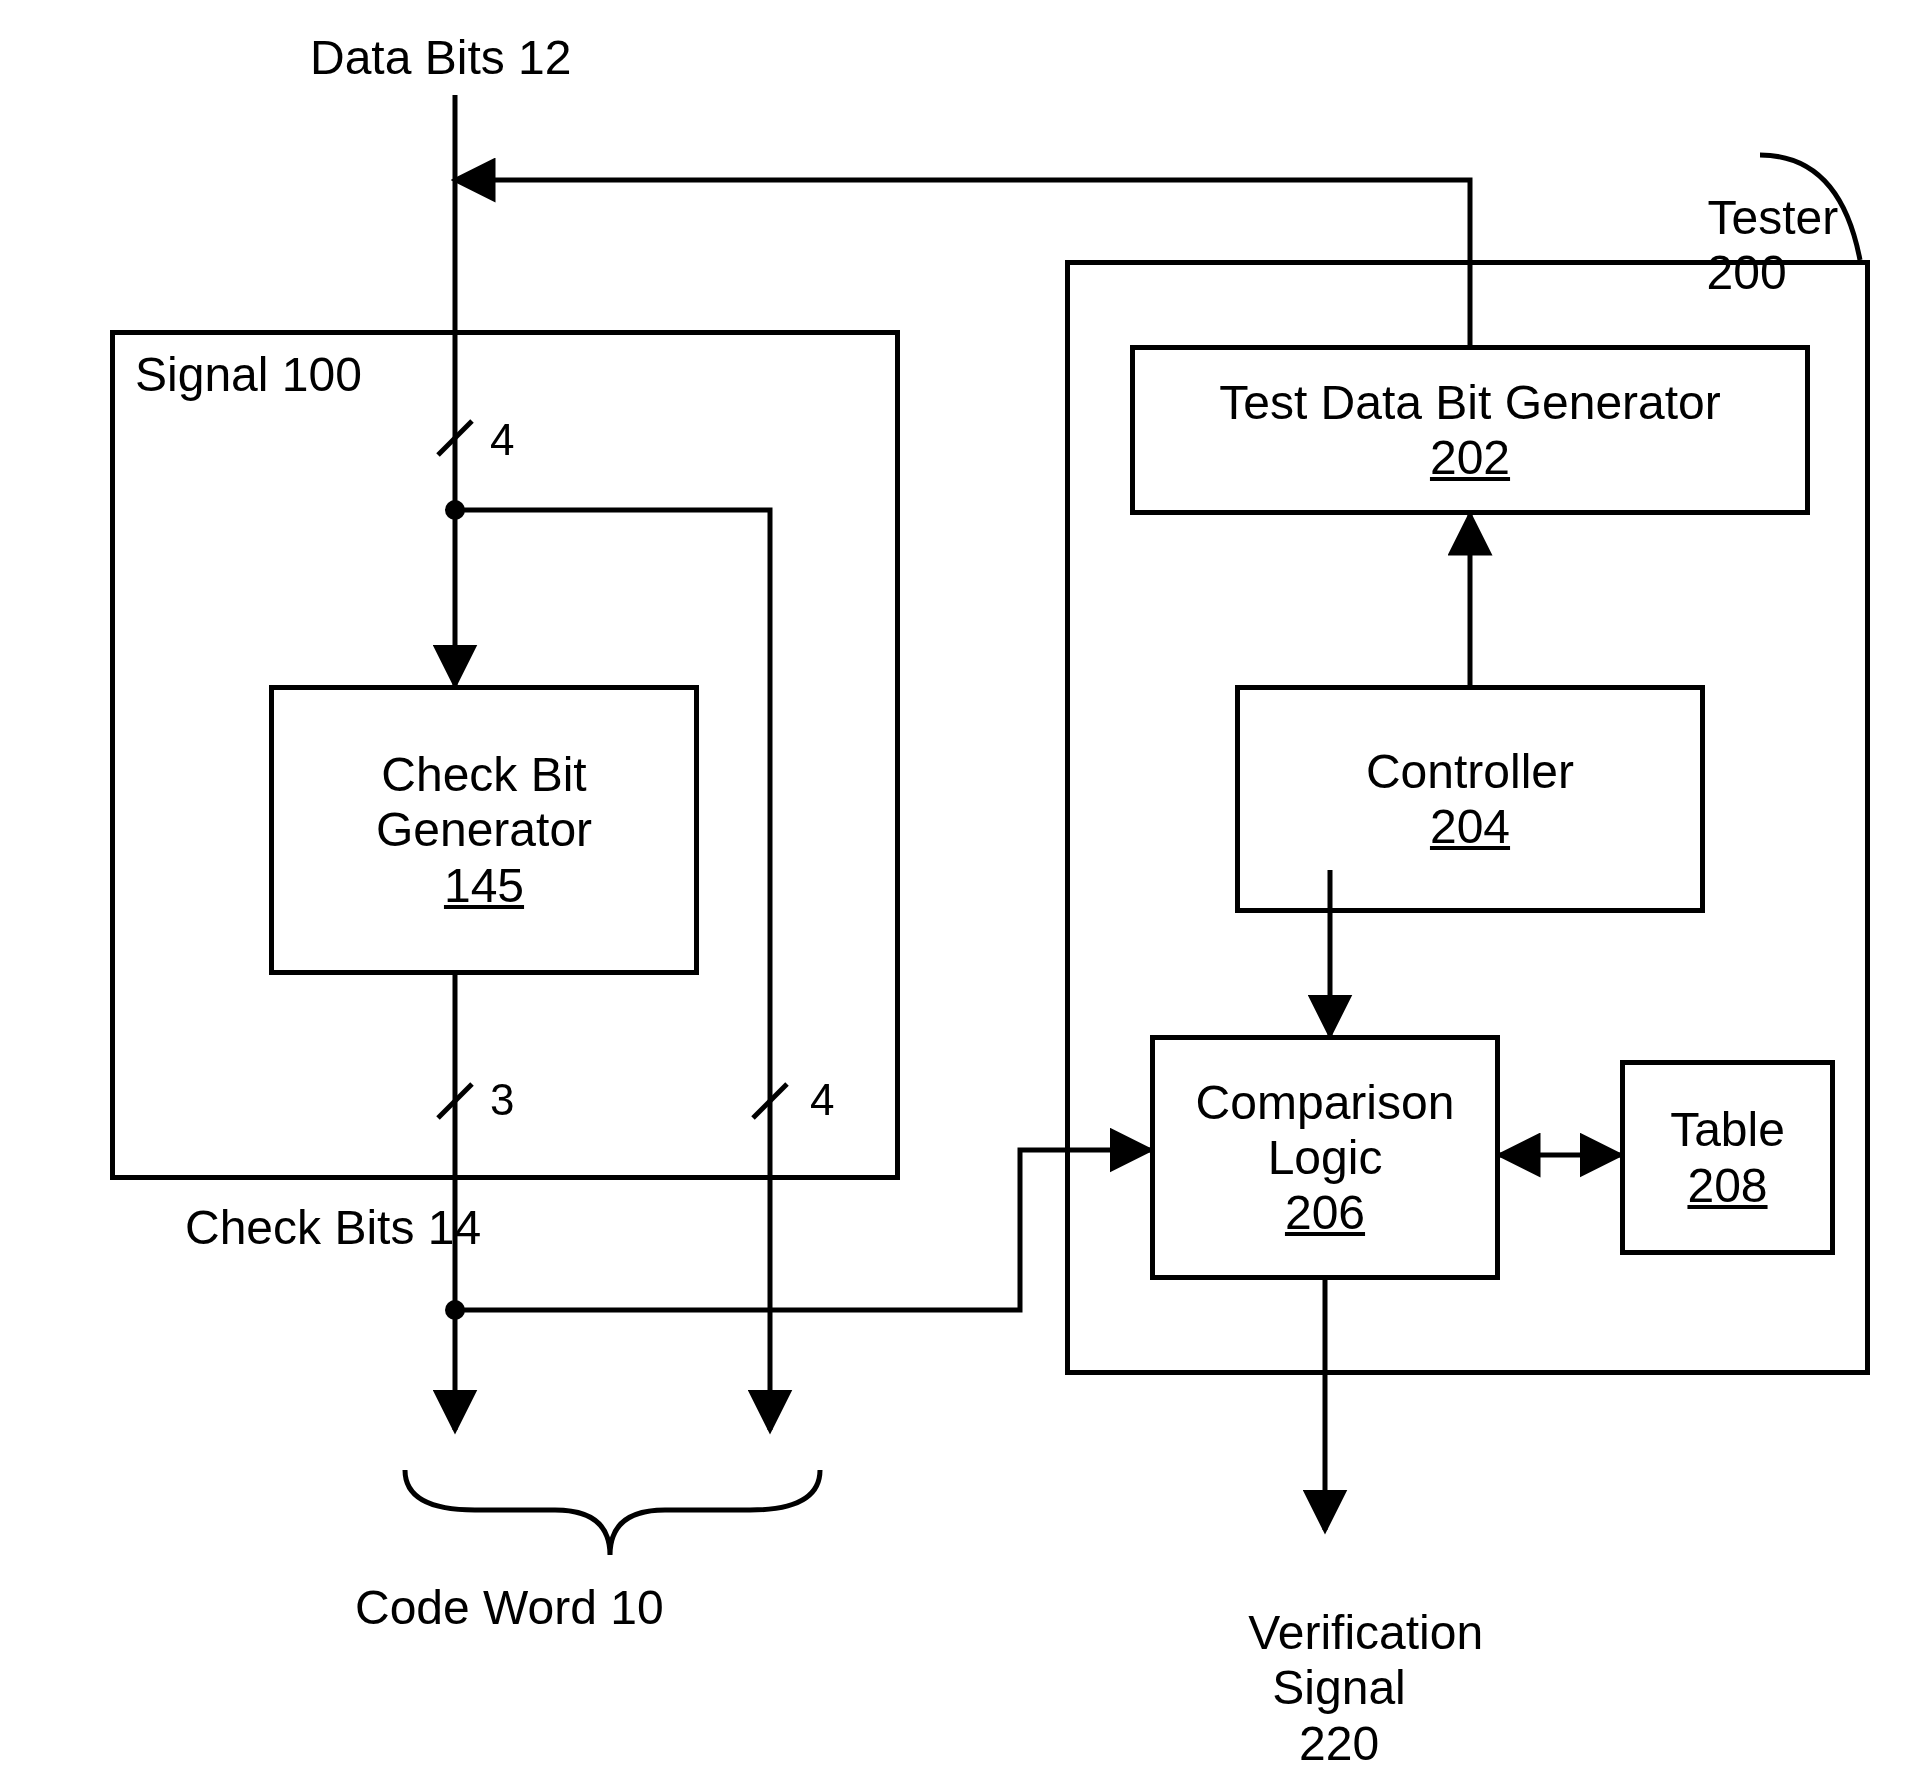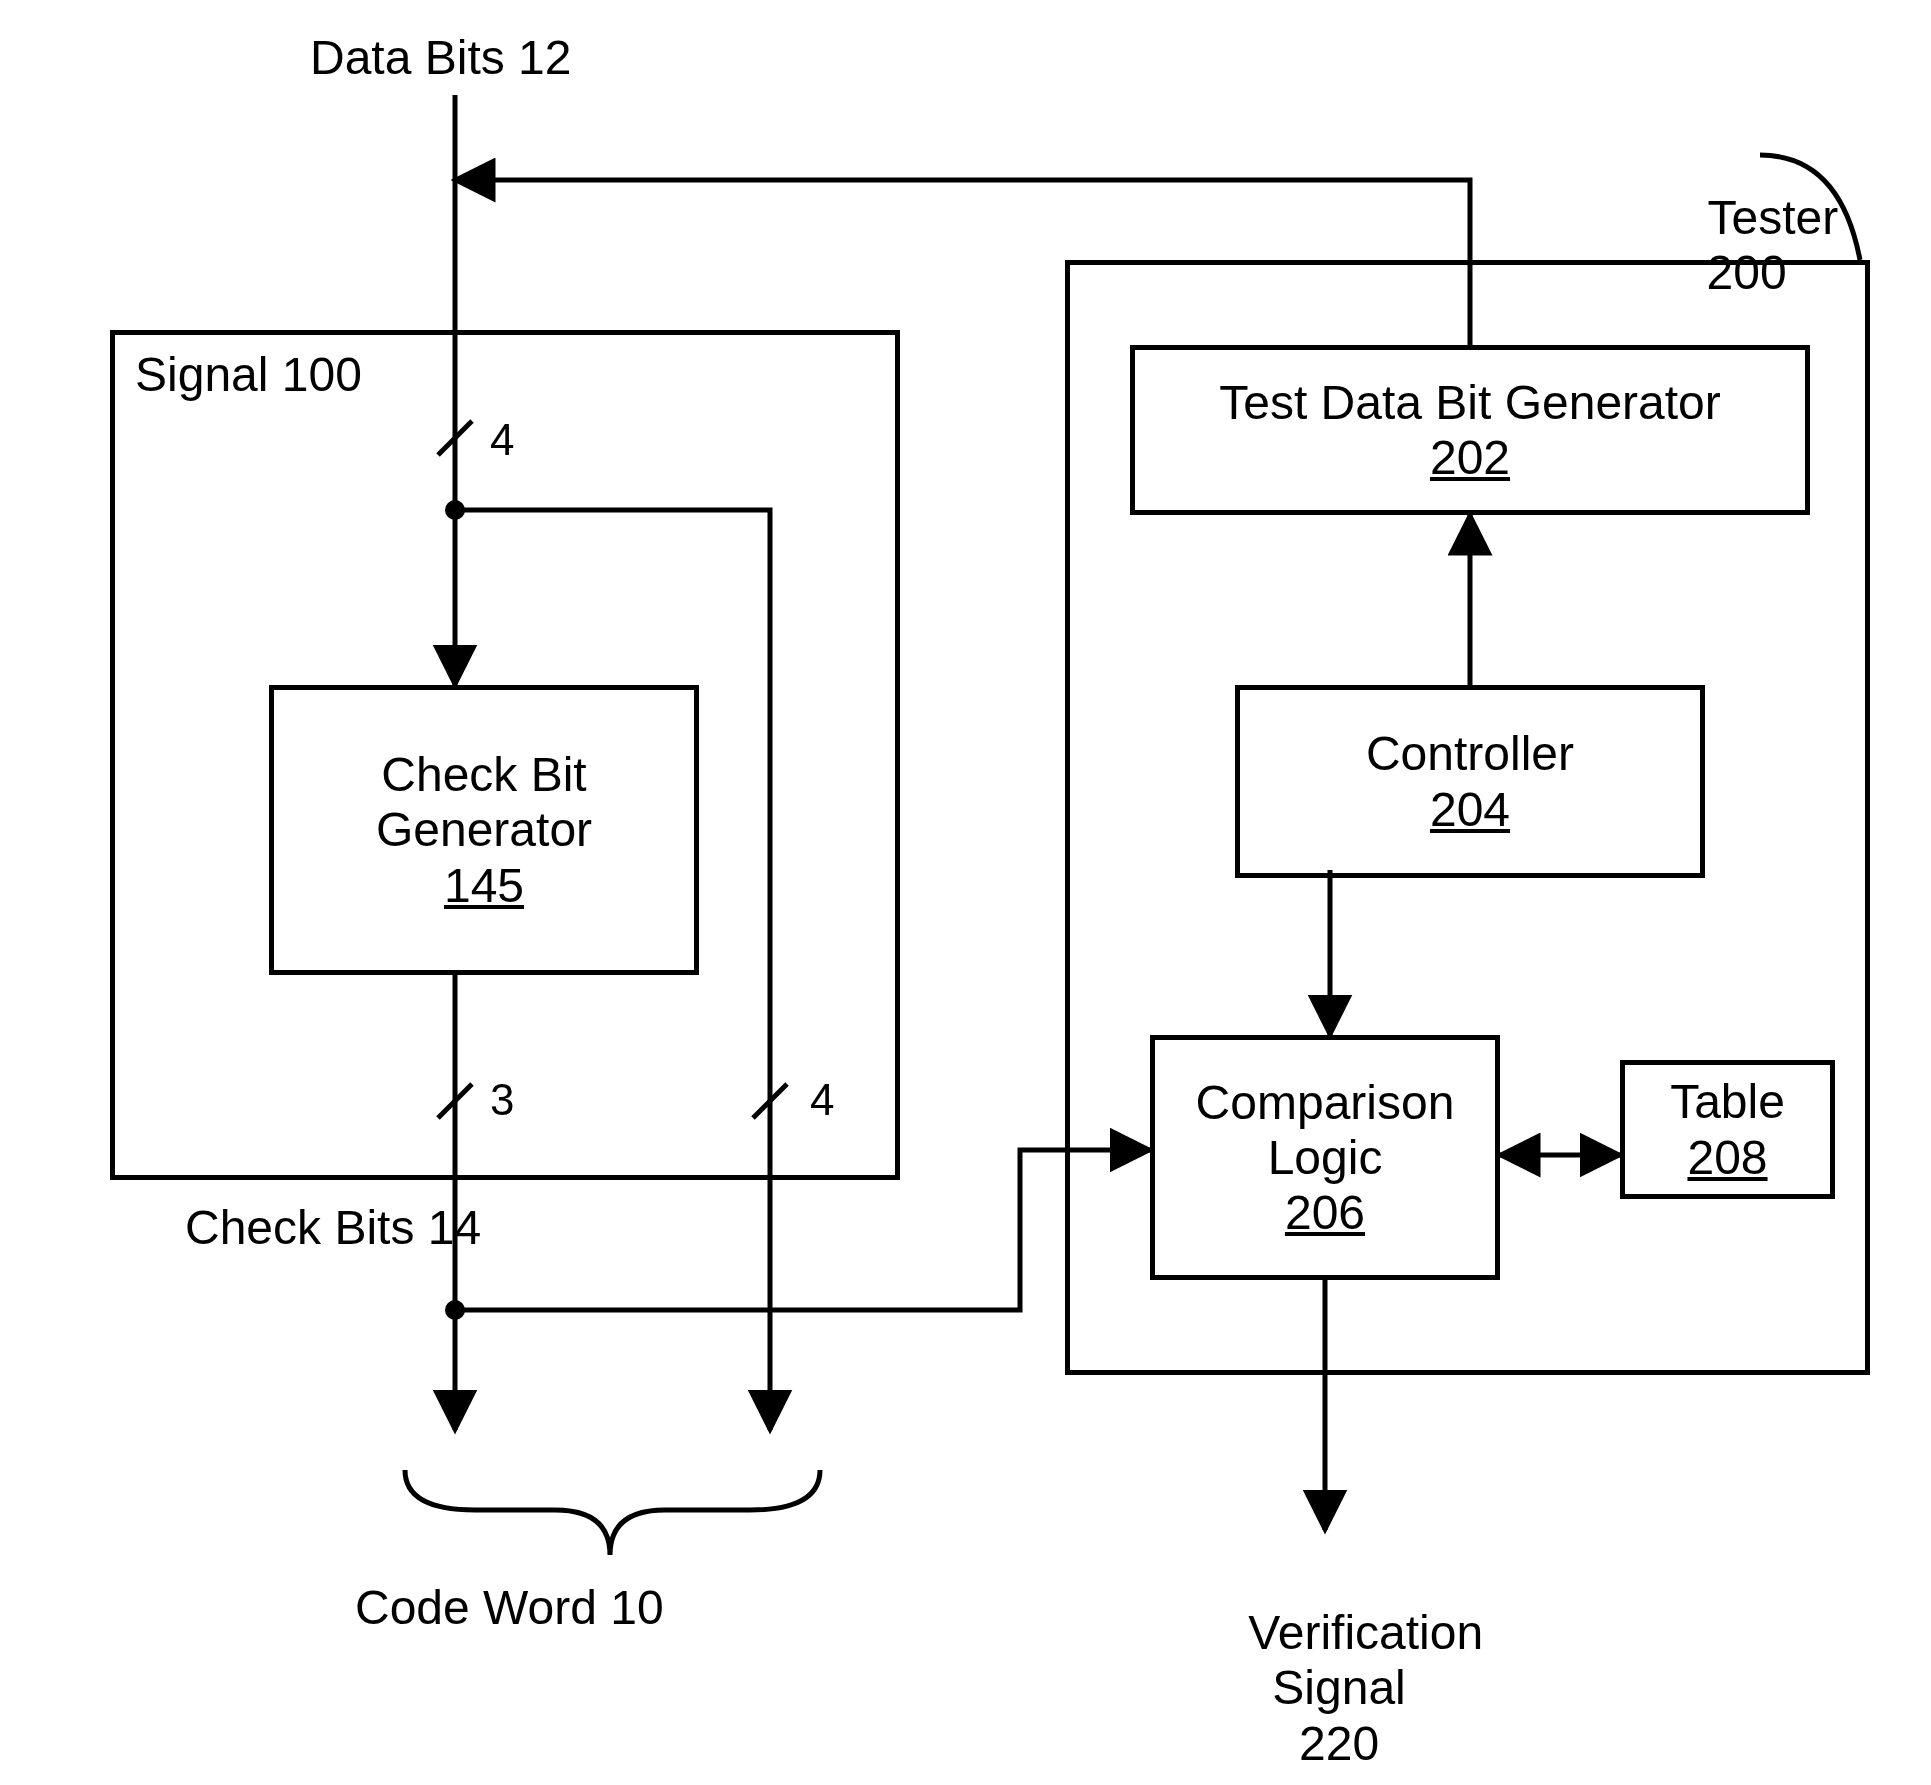--- a/index.html
+++ b/index.html
@@ -79,36 +79,36 @@
   <div class="box" style="left:1065px; top:260px; width:805px; height:1115px;">
   </div>
 
   <div class="box" style="left:1130px; top:345px; width:680px; height:170px;">
     <div class="inner">
       <span>Test Data Bit Generator</span>
       <span class="num">202</span>
     </div>
   </div>
 
-  <div class="box" style="left:1235px; top:685px; width:470px; height:193px;">
+  <div class="box" style="left:1235px; top:685px; width:470px; height:228px;">
     <div class="inner">
       <span>Controller</span>
       <span class="num">204</span>
     </div>
   </div>
 
   <div class="box" style="left:1150px; top:1035px; width:350px; height:245px;">
     <div class="inner">
       <span>Comparison</span>
       <span>Logic</span>
       <span class="num">206</span>
     </div>
   </div>
 
-  <div class="box" style="left:1620px; top:1060px; width:215px; height:139px;padding-left:44px;">
+  <div class="box" style="left:1620px; top:1060px; width:215px; height:195px;padding-left:44px;">
     <div class="inner">
       <span>Table</span>
       <span class="num">208</span>
     </div>
   </div>
 
   <div class="label" style="left:310px; top:30px;">Data Bits 12</div>
 
   <div class="label" style="left:185px; top:1200px;">Check Bits 14</div>
 

